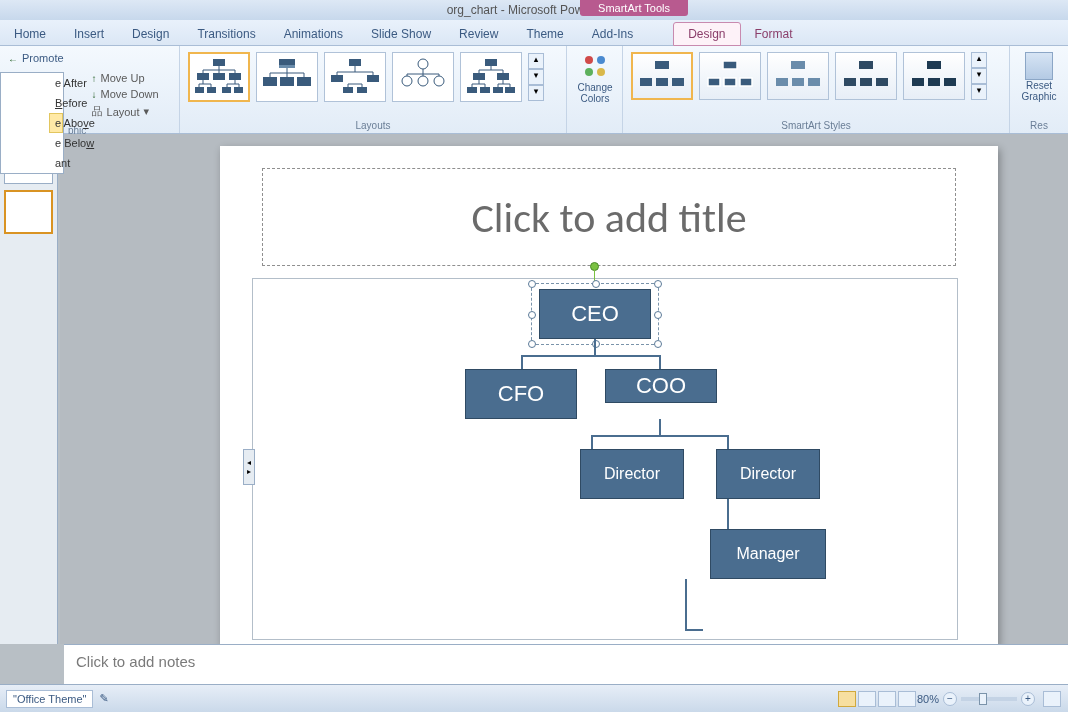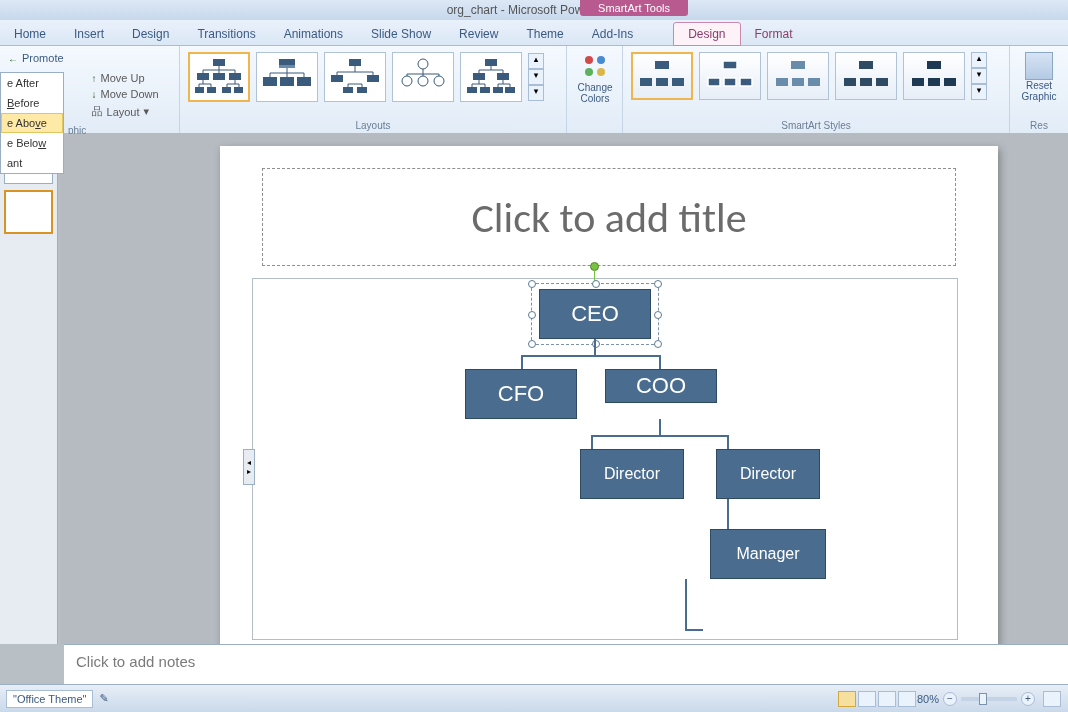--- a/index.html
+++ b/index.html
@@ -106,21 +106,21 @@
   <div class="tab">Review</div>
   <div class="tab">Theme</div>
   <div class="tab">Add-Ins</div>
   <div style="width:26px"></div>
   <div class="tab contextual active">Design</div>
   <div class="tab contextual">Format</div>
 </div>
 
 <div class="ribbon">
 
-  <div class="shape-menu" style="position:absolute; left:0; top:26px; z-index:10;">
+  <div class="shape-menu" style="position:absolute; left:0; top:26px; z-index:10;padding-left:48px;">
     <div class="mi"><span>e After</span></div>
     <div class="mi"><u>B</u>efore</div>
     <div class="mi hover"><span>e Abo<u>v</u>e</span></div>
     <div class="mi"><span>e Belo<u>w</u></span></div>
     <div class="mi">ant</div>
   </div>
 
   <div class="ribbon-group" style="width:180px; padding-left:2px;">
     <div style="display:flex;">
       <div class="move-col" style="width:84px;">

